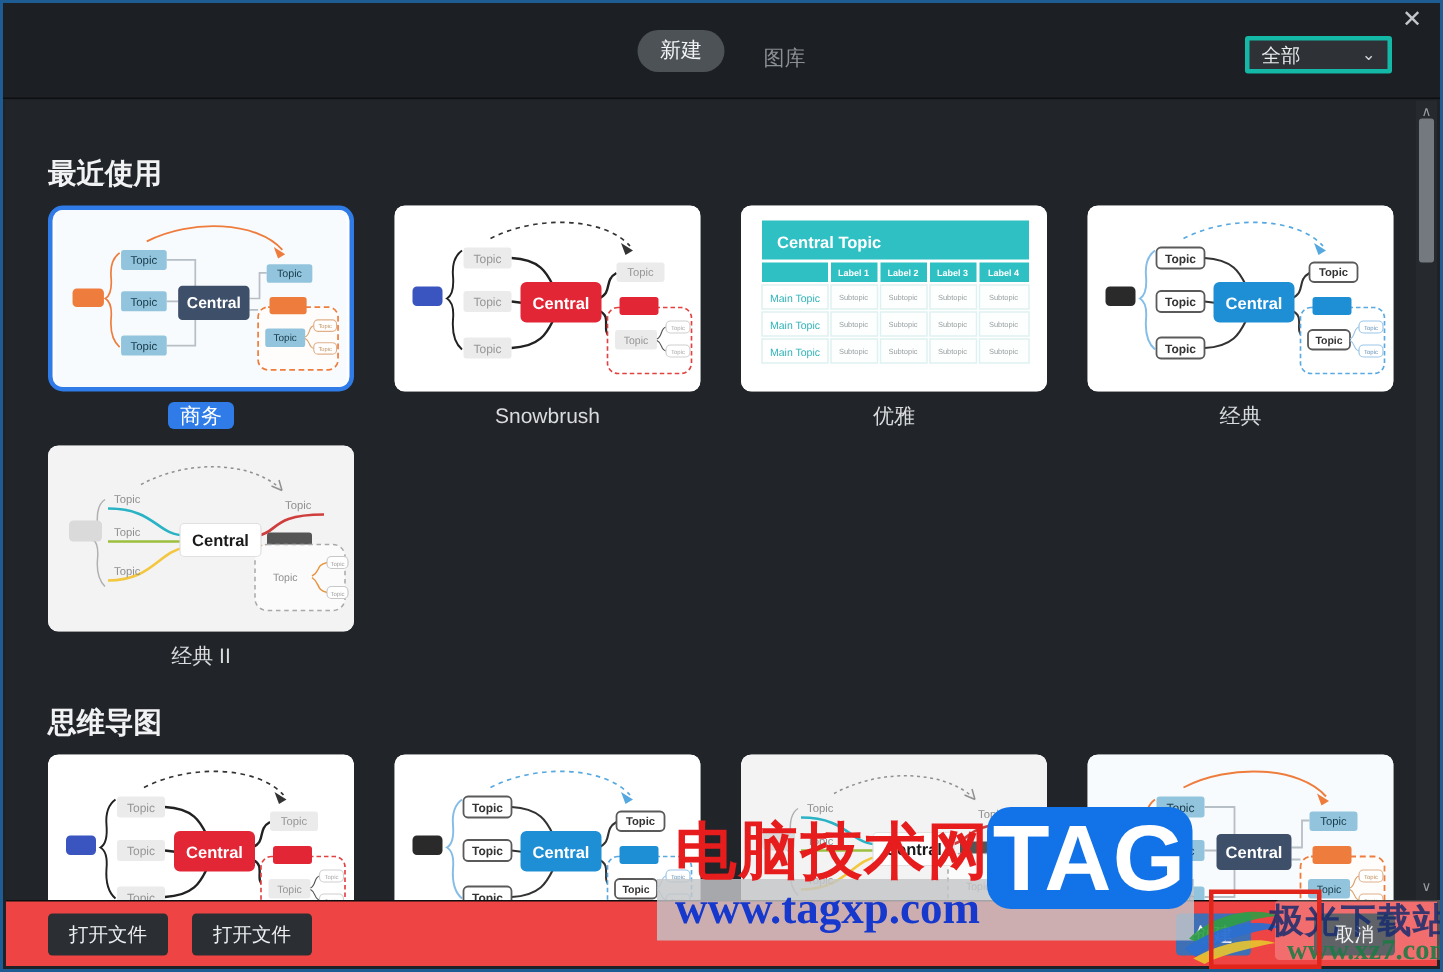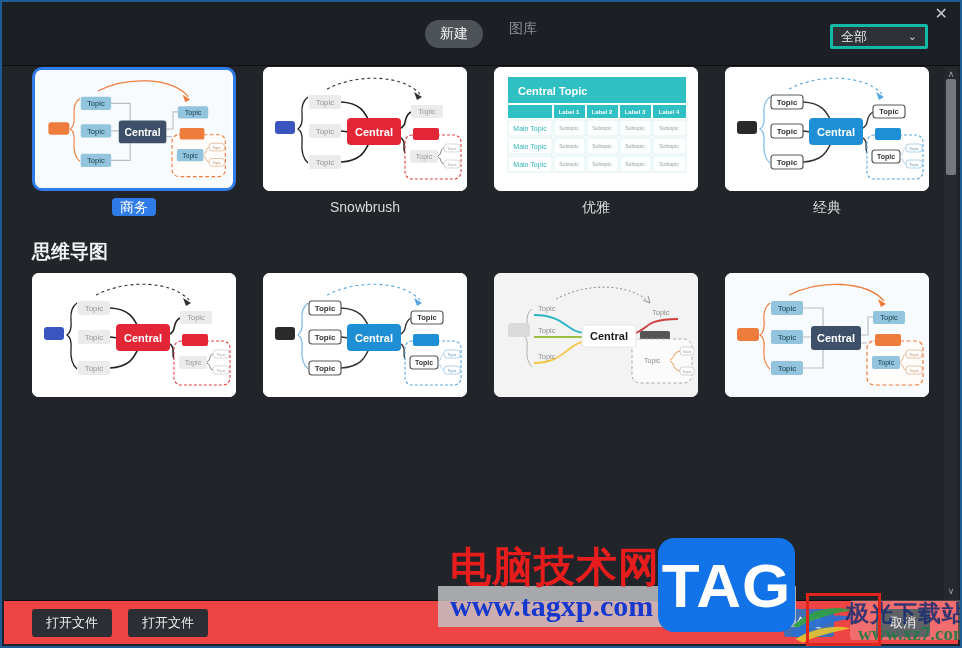--- a/index.html
+++ b/index.html
@@ -1,21 +1,21 @@
 <!DOCTYPE html>
 <html><head>
 <meta charset="utf-8">
 <style>
   html,body{margin:0;padding:0;background:#0b0c0e;}
   *{box-sizing:border-box;font-family:"Liberation Sans","DejaVu Sans",sans-serif;}
   .window{position:relative;width:962px;height:648px;background:#1f2226;border:2px solid #1e5c94;overflow:hidden;}
 
   
   .header{position:absolute;top:0;left:0;right:0;height:64px;background:#1c1f23;border-bottom:1px solid #0d0e10;display:flex;align-items:center;justify-content:center;}
-  .tabs{display:flex;align-items:flex-start;gap:26px;}
+  .tabs{display:flex;align-items:flex-end;gap:26px;}
   .tab-pill{background:#4d5257;color:#f2f3f4;font-size:14px;padding:5px 15px;border-radius:14px;cursor:pointer;}
   .tab-plain{color:#8b9096;font-size:14px;cursor:pointer;}
   .close-btn{position:absolute;top:4px;right:12px;color:#c3c7cb;font-size:16px;cursor:pointer;line-height:1;}
   .filter{position:absolute;right:32px;top:22px;width:98px;height:25px;background:#2e3237;border:3px solid #14b8a6;border-radius:2px;display:flex;align-items:center;padding:0 8px;color:#e8eaec;font-size:13px;cursor:pointer;}
   .filter .chev{margin-left:auto;font-size:11px;color:#cfd2d5;}
 
   
   .content{position:absolute;top:65px;left:2px;right:2px;bottom:46px;background:#212429;overflow:hidden;}
   .section-title{color:#f1f2f3;font-size:19px;font-weight:bold;margin:36px 0 8px 28px;}
   .section-title.second{margin-top:22px;}
@@ -41,21 +41,21 @@
   .footer-right{margin-left:auto;display:flex;align-items:flex-start;gap:26px;}
   .btn.primary{background:#3f6fb4;color:#fff;padding:5px 12px;}
   .btn.cancel{background:#33373c;}
 
   
   .red-box{position:absolute;left:804px;top:591px;width:75px;height:53px;border:3px solid #e1251b;z-index:90;pointer-events:none;}
   .wm-center{position:absolute;left:436px;top:536px;z-index:70;pointer-events:none;}
   .wm-band{position:absolute;left:0;top:48px;width:358px;height:41px;background:rgba(196,198,200,0.82);}
   .wm-red{position:absolute;left:12px;top:2px;font-size:41px;font-weight:bold;color:#e71c1c;white-space:nowrap;letter-spacing:1px;}
   .wm-url{position:absolute;left:12px;top:51px;font-family:"Liberation Serif","DejaVu Serif",serif;font-weight:bold;font-size:30px;color:#1638cc;white-space:nowrap;}
-  .wm-tag{position:absolute;left:220px;top:0;width:137px;height:94px;background:#1272e8;border-radius:16px;display:flex;align-items:center;justify-content:center;color:#fff;font-weight:bold;font-size:62px;letter-spacing:1px;}
+  .wm-tag{position:absolute;left:220px;top:0;width:137px;height:68px;background:#1272e8;border-radius:16px;display:flex;align-items:center;justify-content:center;color:#fff;font-weight:bold;font-size:62px;letter-spacing:1px;}
   .wm-corner{position:absolute;left:786px;top:594px;width:176px;height:52px;z-index:80;pointer-events:none;}
   .wm-corner .bg{position:absolute;left:62px;top:4px;width:114px;height:40px;background:rgba(255,255,255,0.22);border-radius:3px;}
   .wm-corner .t1{position:absolute;left:58px;top:2px;font-size:23px;font-weight:bold;color:rgba(22,45,110,0.85);white-space:nowrap;letter-spacing:1px;}
   .wm-corner .t2{position:absolute;left:70px;top:27px;font-family:"Liberation Serif","DejaVu Serif",serif;font-size:19px;font-weight:bold;color:rgba(30,122,70,0.9);white-space:nowrap;}
   .wm-corner svg{position:absolute;left:0;top:2px;}
 </style>
 </head>
 <body>
 
 <svg width="0" height="0" style="position:absolute" aria-hidden="true">
@@ -233,20 +233,21 @@
       <div class="tab-plain">图库</div>
     </div>
     <div class="filter">
       <span>全部</span>
       <span class="chev">⌄</span>
     </div>
     <div class="close-btn">✕</div>
   </div>
 
   <div class="content">
+    <div class="section-title">最近使用</div>
     <div class="cards">
       <div class="card selected">
         <div class="thumb">
             <svg viewBox="0 0 204 124">
               <use href="#thumb-business" xlink:href="#thumb-business"></use>
             </svg>
           </div>
         <div class="card-label"><span class="badge">商务</span></div>
       </div>
       <div class="card">
@@ -265,20 +266,30 @@
           </div>
         <div class="card-label">优雅</div>
       </div>
       <div class="card">
         <div class="thumb">
             <svg viewBox="0 0 204 124">
               <use href="#thumb-classic" xlink:href="#thumb-classic"></use>
             </svg>
           </div>
         <div class="card-label">经典</div>
+      </div>
+    </div>
+    <div class="cards">
+      <div class="card">
+        <div class="thumb">
+            <svg viewBox="0 0 204 124">
+              <use href="#thumb-classic2" xlink:href="#thumb-classic2"></use>
+            </svg>
+          </div>
+        <div class="card-label">经典 II</div>
       </div>
     </div>
 
     <div class="section-title second">思维导图</div>
     <div class="cards">
       <div class="card">
         <div class="thumb">
             <svg viewBox="0 0 204 124">
               <use href="#thumb-snowbrush" xlink:href="#thumb-snowbrush"></use>
             </svg>

